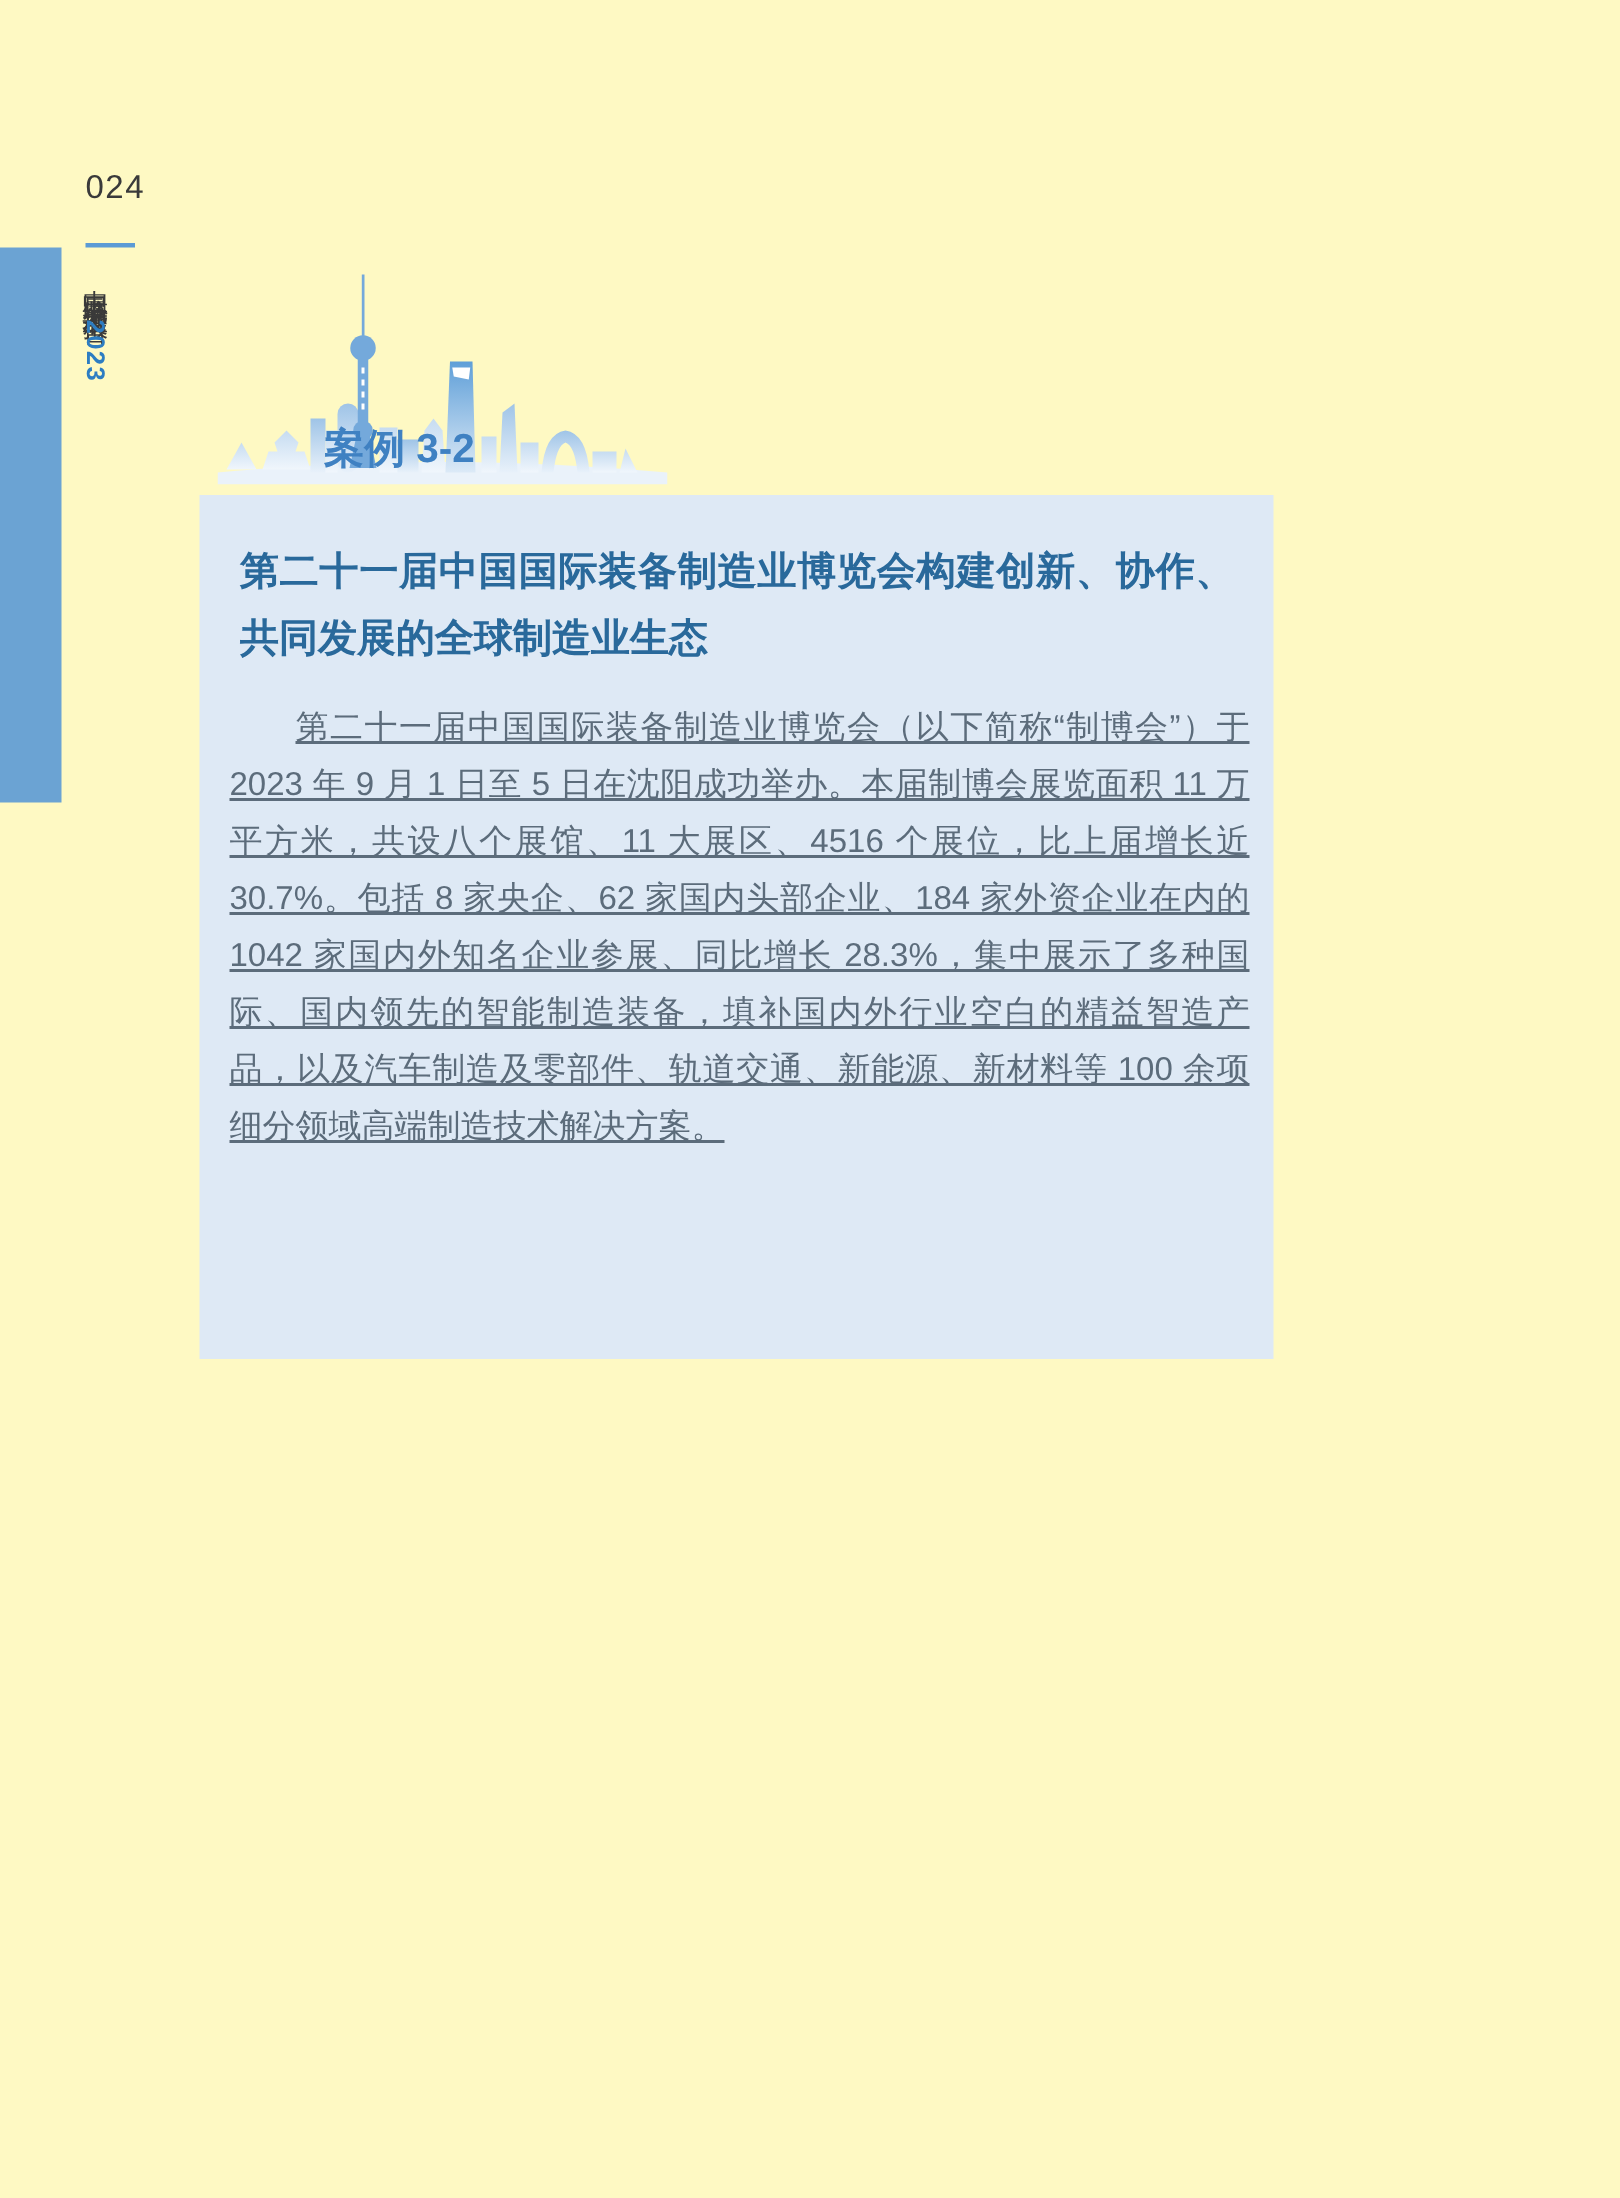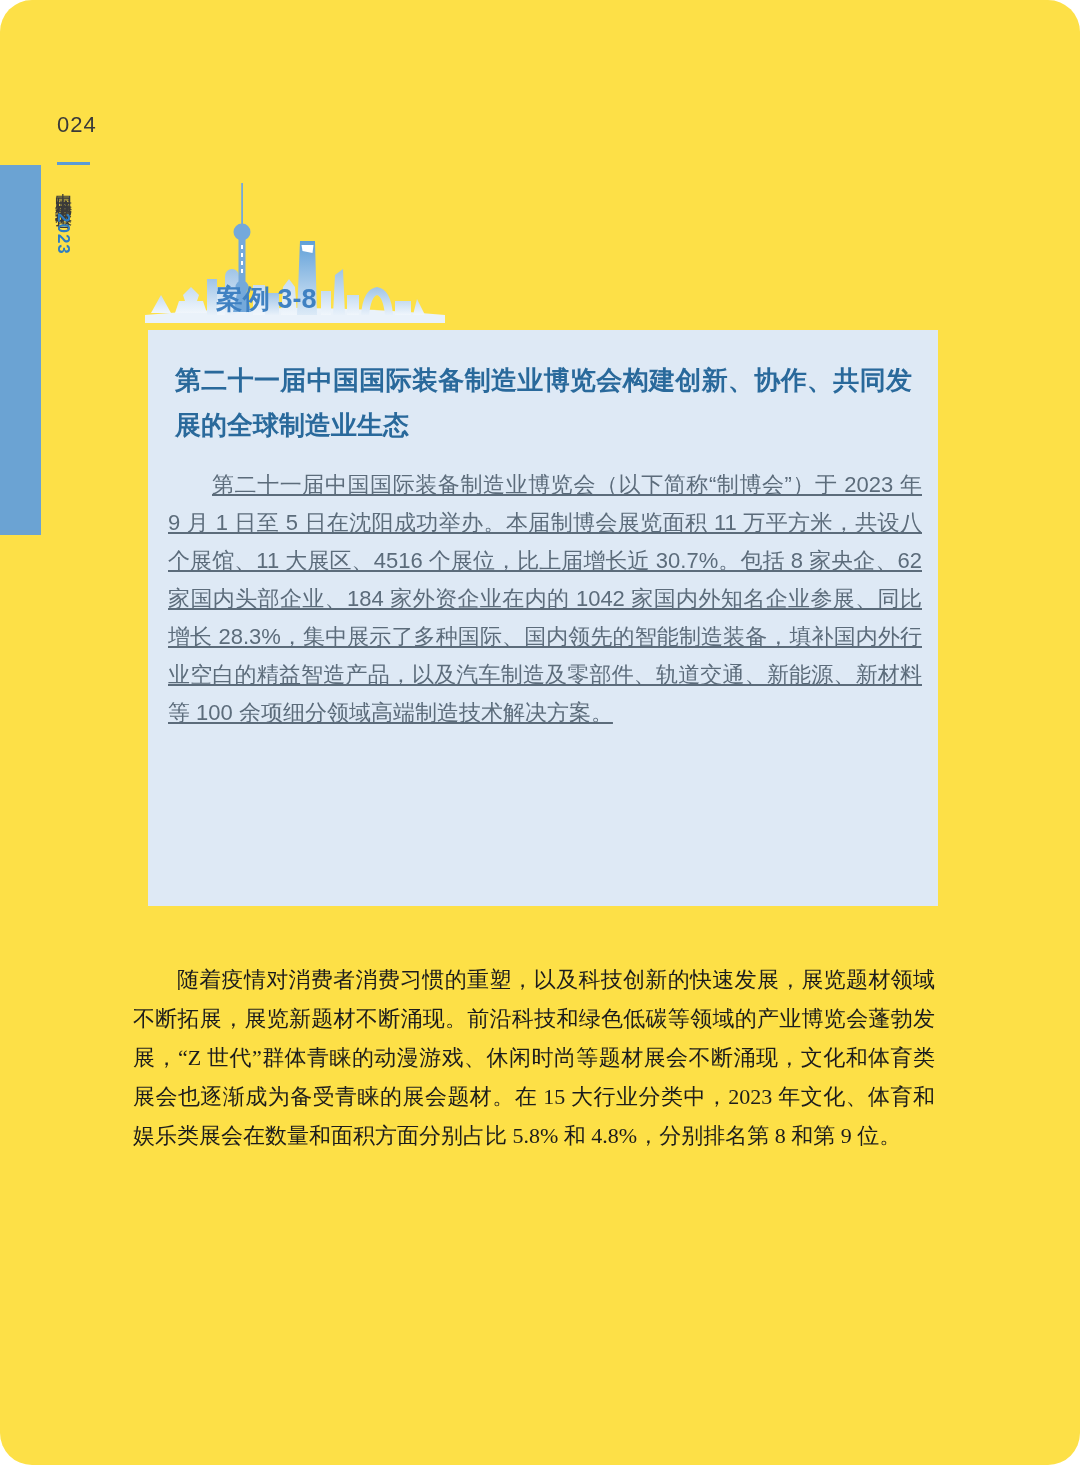--- a/index.html
+++ b/index.html
@@ -1,24 +1,23 @@
 <!DOCTYPE html>
 <html lang="zh"><head>
 <meta charset="utf-8">
 <style>
   * { margin: 0; padding: 0; box-sizing: border-box; }
   html, body { background: #ffffff; }
   .page {
     position: relative;
     width: 1080px;
     height: 1465px;
-    background: #fde047;
+    background: #fef9c3;
     overflow: hidden;
     font-family: "Liberation Sans", sans-serif;
-    border-radius: 32px;
   }
   
   .accent-bar {
     position: absolute;
     left: 0; top: 165px;
     width: 41px; height: 370px;
     background: #6BA3D3;
   }
   
   .page-number {
@@ -63,22 +62,22 @@
     left: 71px; top: 106px;
     font-size: 27px;
     font-weight: bold;
     color: #3F81C2;
     font-family: "Liberation Sans", sans-serif;
     white-space: nowrap;
   }
   
   .case-box {
     position: absolute;
-    left: 148px; top: 330px;
-    width: 790px; height: 576px;
+    left: 133px; top: 330px;
+    width: 716px; height: 576px;
     background: #DEE9F5;
     padding: 28px 16px 0 20px;
   }
   .case-box h2 {
     margin: 0 10px 18px 7px;
     font-size: 26px;
     line-height: 45px;
     font-weight: bold;
     color: #29699B;
     font-family: "Liberation Serif", serif;
@@ -161,23 +160,22 @@
       <path d="M136 140 L138 112 L144 104 L150 112 L152 140 Z" fill="url(#gC)"></path>
       <path d="M152 140 L155 66 L170 66 L172 140 Z" fill="url(#gA)"></path>
       <path d="M156.5 70 L168.5 70 L167.5 78 L157.5 76 Z" fill="#ffffff"></path>
       <rect x="176" y="116" width="10" height="24" fill="url(#gC)"></rect>
       <path d="M188 140 L190 100 L198 94 L200 140 Z" fill="url(#gB)"></path>
       <rect x="202" y="120" width="12" height="20" fill="url(#gC)"></rect>
       <path d="M216 140 Q218 114 232 112 Q246 114 248 140 L240 140 Q238 122 232 120 Q226 122 224 140 Z" fill="url(#gB)"></path>
       <rect x="250" y="126" width="16" height="14" fill="url(#gC)"></rect>
       <path d="M268 140 L272 124 L280 140 Z" fill="url(#gC)"></path>
     </svg>
-    <div class="case-label">案例 3-8</div>
+    <div class="case-label">案例 3-2</div>
   </div>
 
   <section class="case-box">
     <h2>第二十一届中国国际装备制造业博览会构建创新、协作、共同发展的全球制造业生态</h2>
     <p>第二十一届中国国际装备制造业博览会（以下简称“制博会”）于 2023 年 9 月 1 日至 5 日在沈阳成功举办。本届制博会展览面积 11 万平方米，共设八个展馆、11 大展区、4516 个展位，比上届增长近 30.7%。包括 8 家央企、62 家国内头部企业、184 家外资企业在内的 1042 家国内外知名企业参展、同比增长 28.3%，集中展示了多种国际、国内领先的智能制造装备，填补国内外行业空白的精益智造产品，以及汽车制造及零部件、轨道交通、新能源、新材料等 100 余项细分领域高端制造技术解决方案。</p>
   </section>
 
-  <p class="body-paragraph">随着疫情对消费者消费习惯的重塑，以及科技创新的快速发展，展览题材领域不断拓展，展览新题材不断涌现。前沿科技和绿色低碳等领域的产业博览会蓬勃发展，“Z 世代”群体青睐的动漫游戏、休闲时尚等题材展会不断涌现，文化和体育类展会也逐渐成为备受青睐的展会题材。在 15 大行业分类中，2023 年文化、体育和娱乐类展会在数量和面积方面分别占比 5.8% 和 4.8%，分别排名第 8 和第 9 位。</p>
 
 </div>
 
 </body></html>

